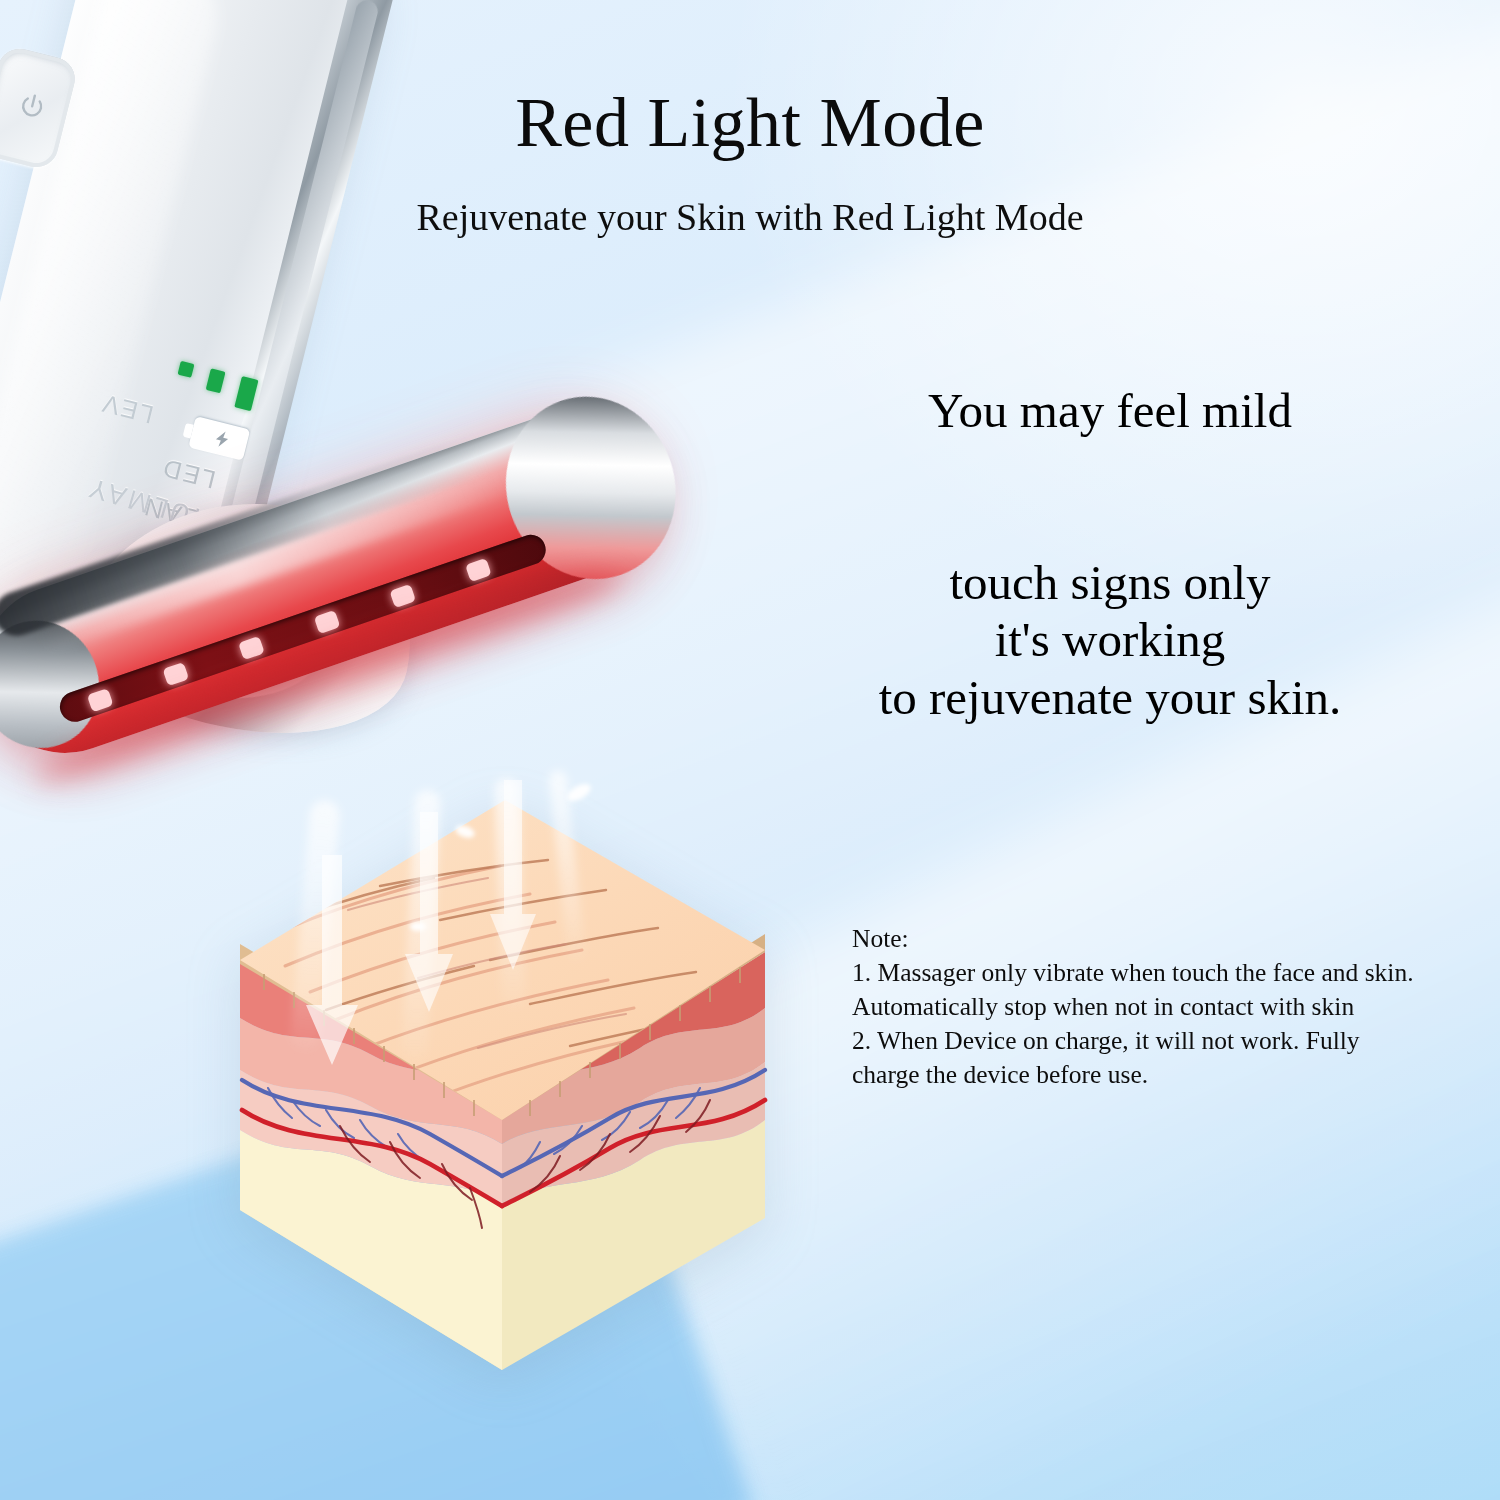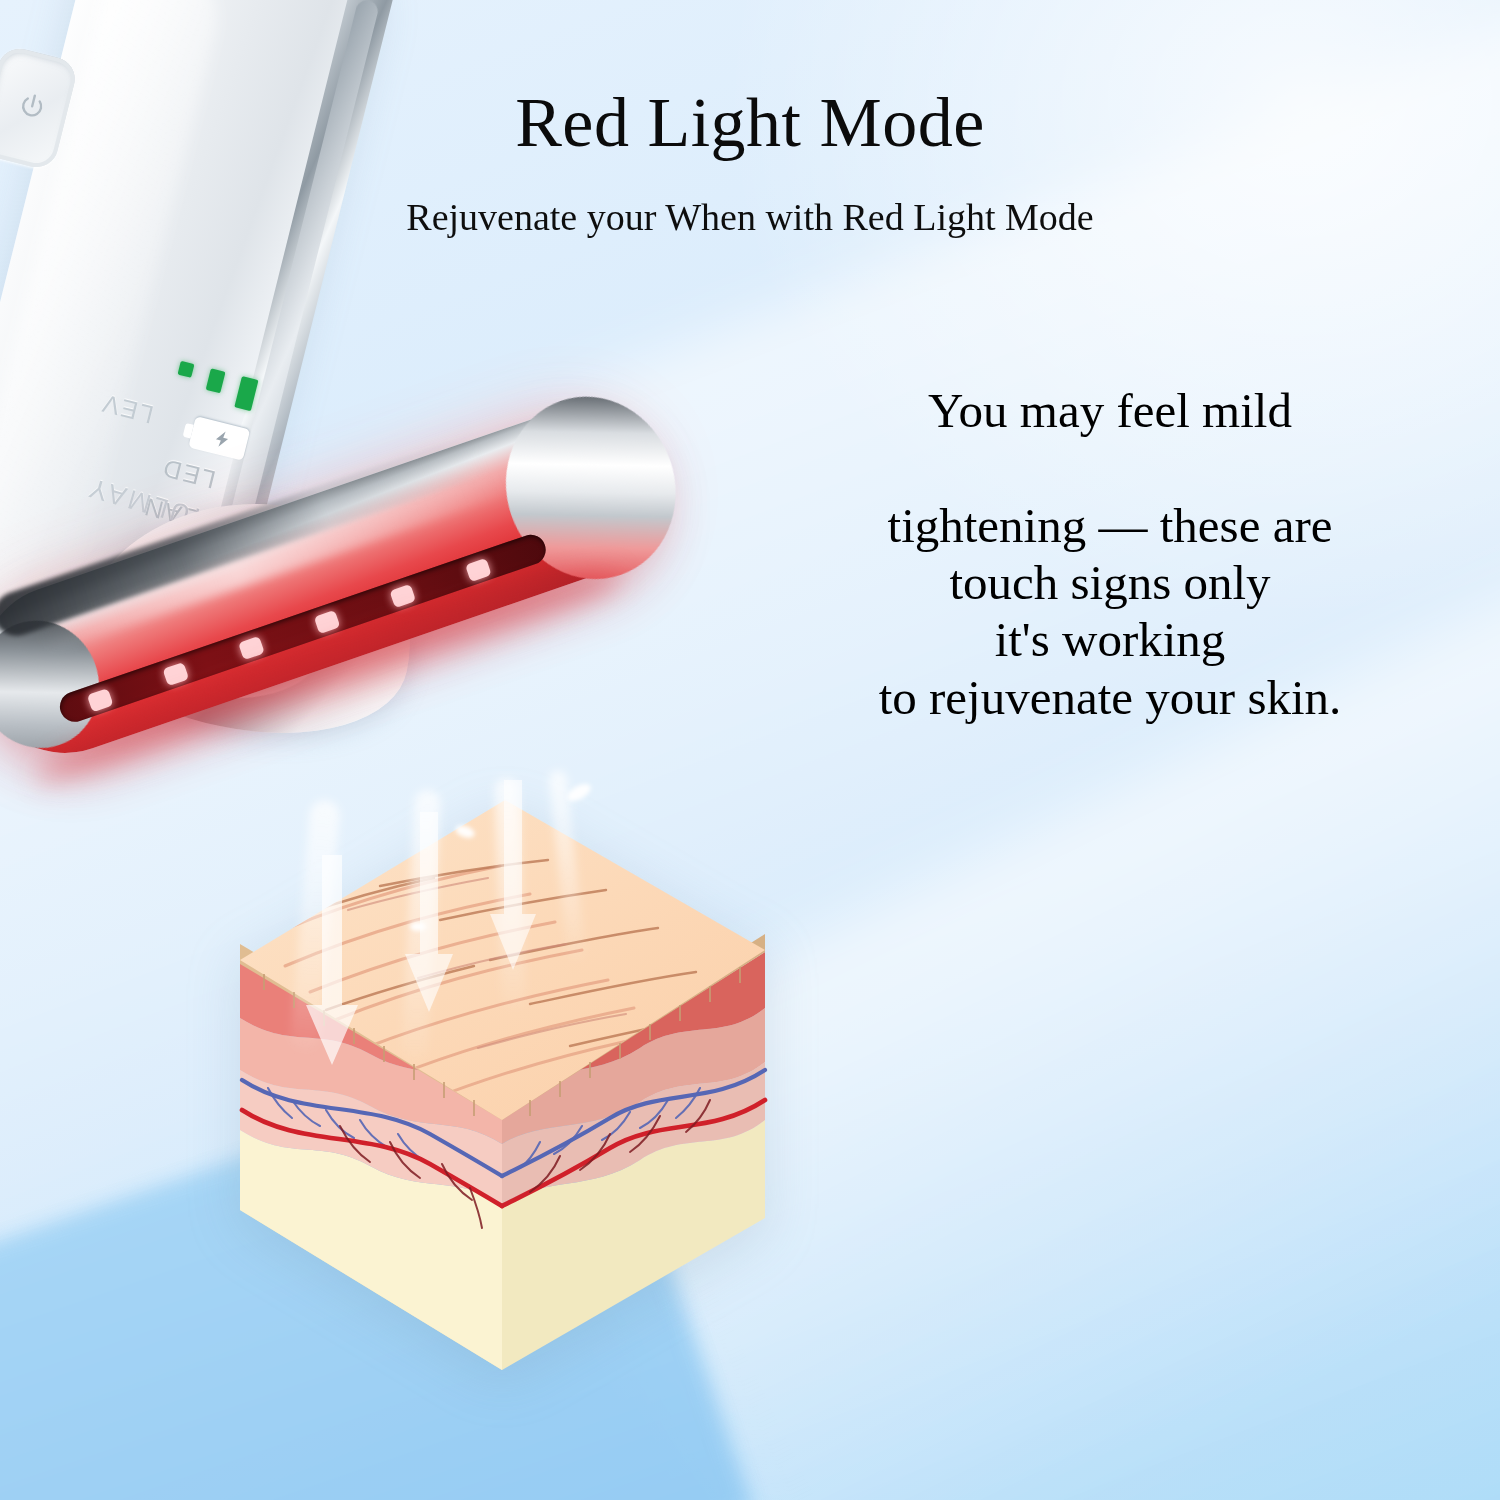--- a/index.html
+++ b/index.html
@@ -168,21 +168,21 @@
 
 <div id="stage">
 
   <div class="bg-base"></div>
   <div class="bg-sweep-a"></div>
   <div class="bg-sweep-b"></div>
   <div class="bg-wedge-bl"></div>
   <div class="bg-tr-light"></div>
 
   <div class="title">Red Light Mode</div>
-  <div class="subtitle">Rejuvenate your When with Red Light Mode</div>
+  <div class="subtitle">Rejuvenate your Skin with Red Light Mode</div>
 
   <div id="device">
 
     <div class="handle"></div>
     <div class="handle-sheen"></div>
     <div class="handle-edge"></div>
     <div class="handle-edge2"></div>
 
     <div class="power-btn"></div>
     <div class="power-glyph">
@@ -368,20 +368,25 @@
   </div>
   <div class="arrow a3">
     <svg viewBox="0 0 56 190">
         <path d="M19 0 h18 v134 h14 L28 190 L5 134 h14 Z" fill="rgba(255,255,255,.6)"></path>
       </svg>
   </div>
 
   <div class="headline">
     <span class="hl-b">You may feel mild</span><br>
     <br>
-    <span class="hl-b">tightening — these are</span><br>
+    <br>
     <span class="hl-b">touch signs</span><span class="hl-n"> only</span><br>
     <span class="hl-n">it's working</span><br>
     <span class="hl-n">to rejuvenate your skin.</span>
   </div>
 
+  <div class="note">
+    <div>Note:</div>
+    <div>1. Massager only vibrate when touch the face and skin. Automatically stop when not in contact with skin</div>
+    <div>2. When Device on charge, it will not work. Fully charge the device before use.</div>
+  </div>
 
 </div>
 
 </body></html>

